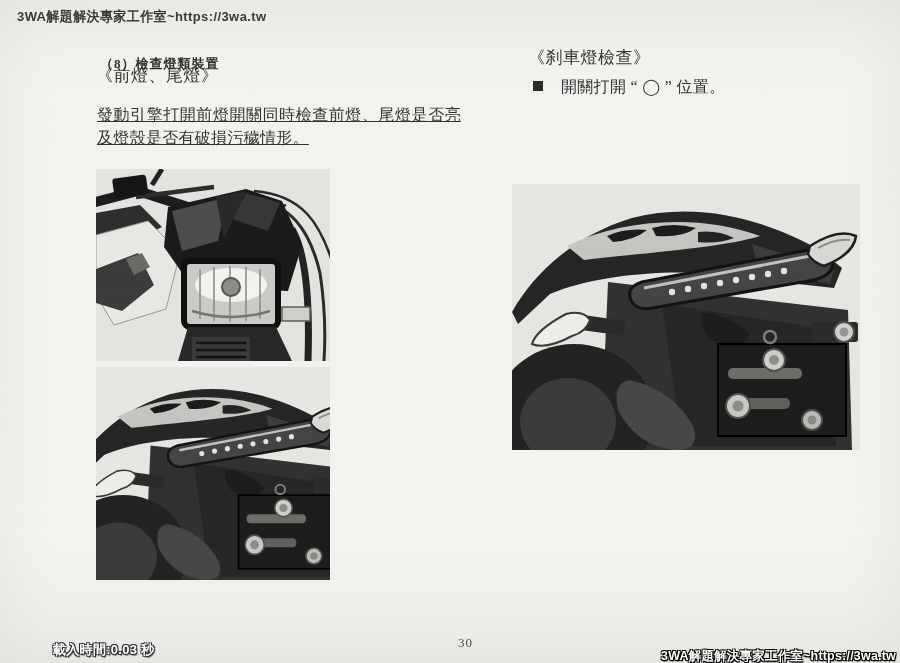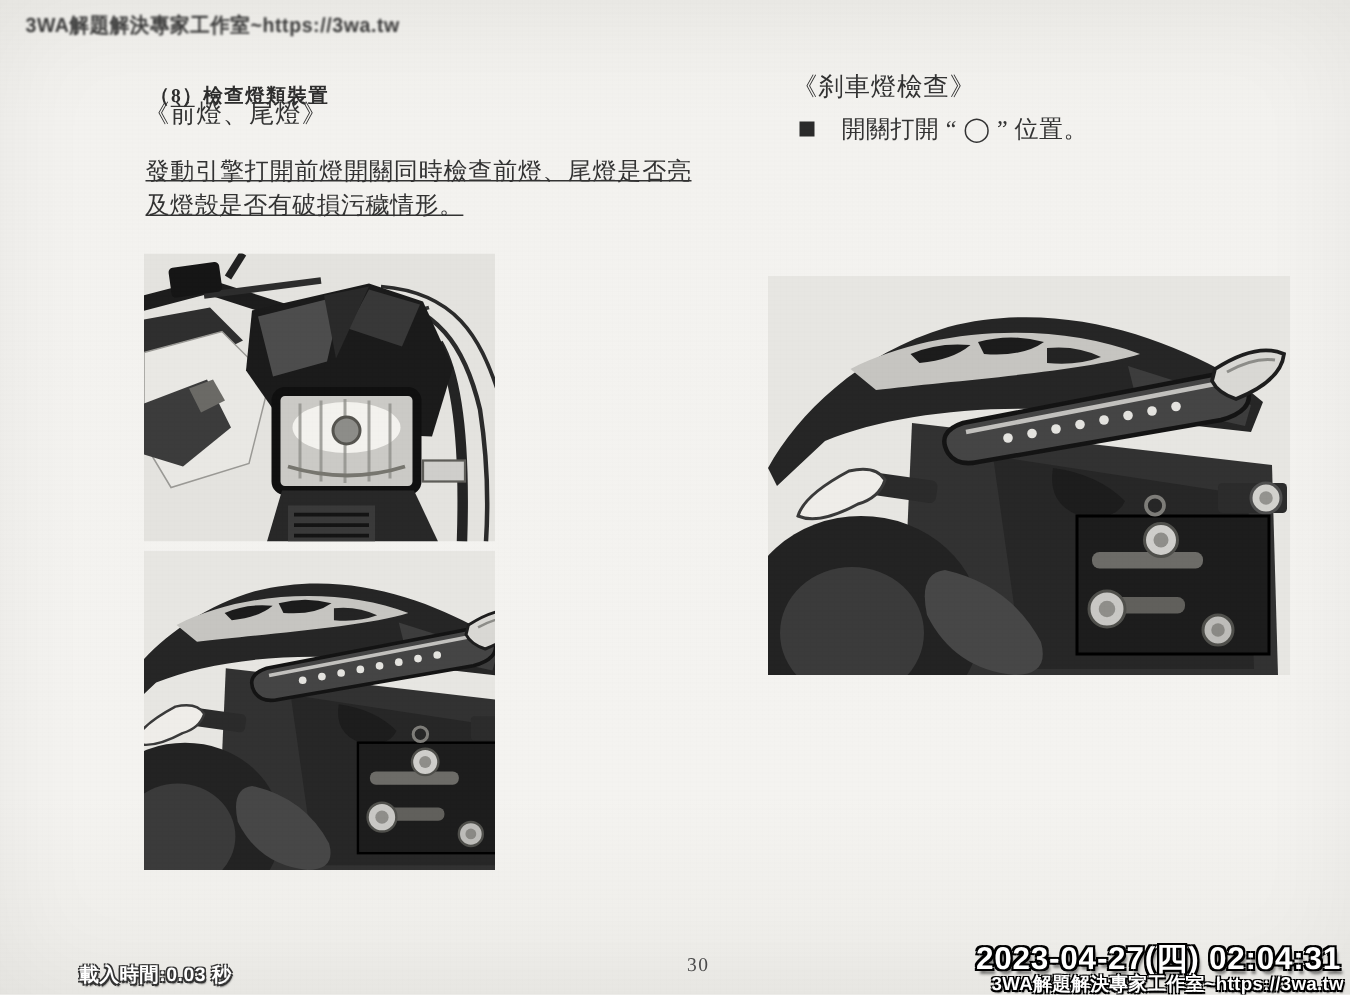--- a/index.html
+++ b/index.html
@@ -216,16 +216,15 @@
     <div class="photo photo3">
       <svg viewBox="0 0 348 266" preserveAspectRatio="xMidYMid slice">
           <use href="#rear-view"></use>
         </svg>
     </div>
   </div>
 
   <div class="pagenum">30</div>
 
   <div class="loadtime">載入時間:0.03 秒</div>
-  <div class="timestamp">2023-04-27(四) 02:04:31</div>
   <div class="wm-bottom">3WA解題解決專家工作室~https://3wa.tw</div>
 
 </div>
 
 </body></html>

